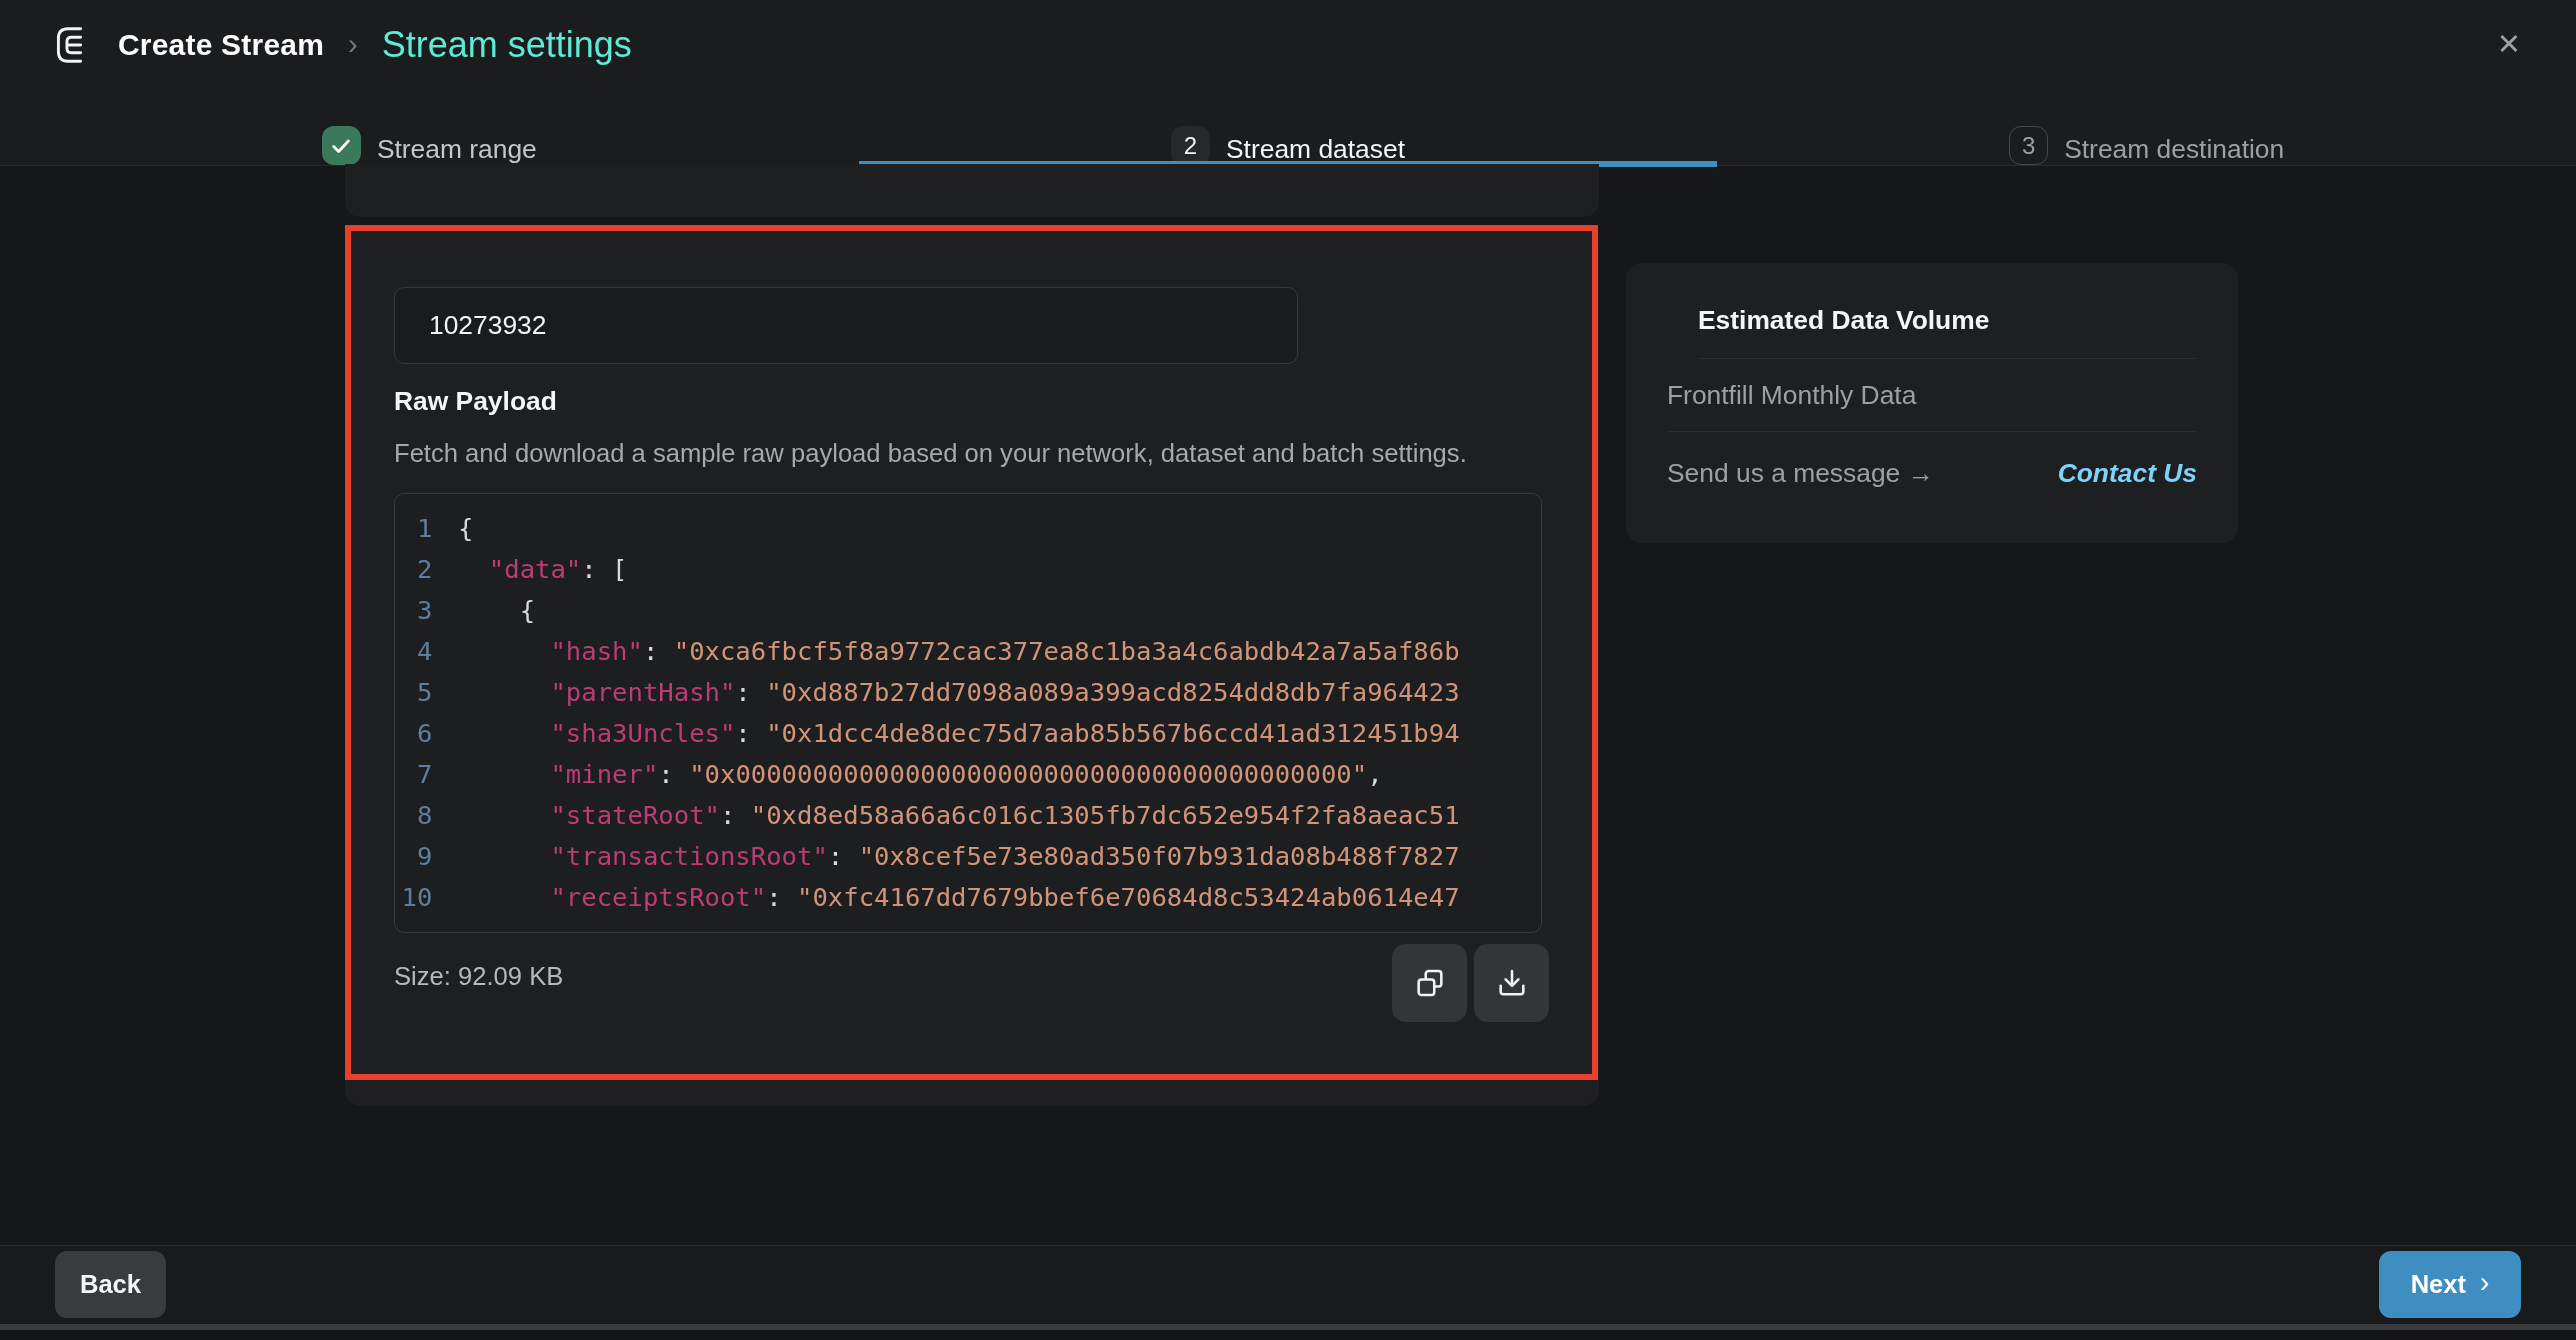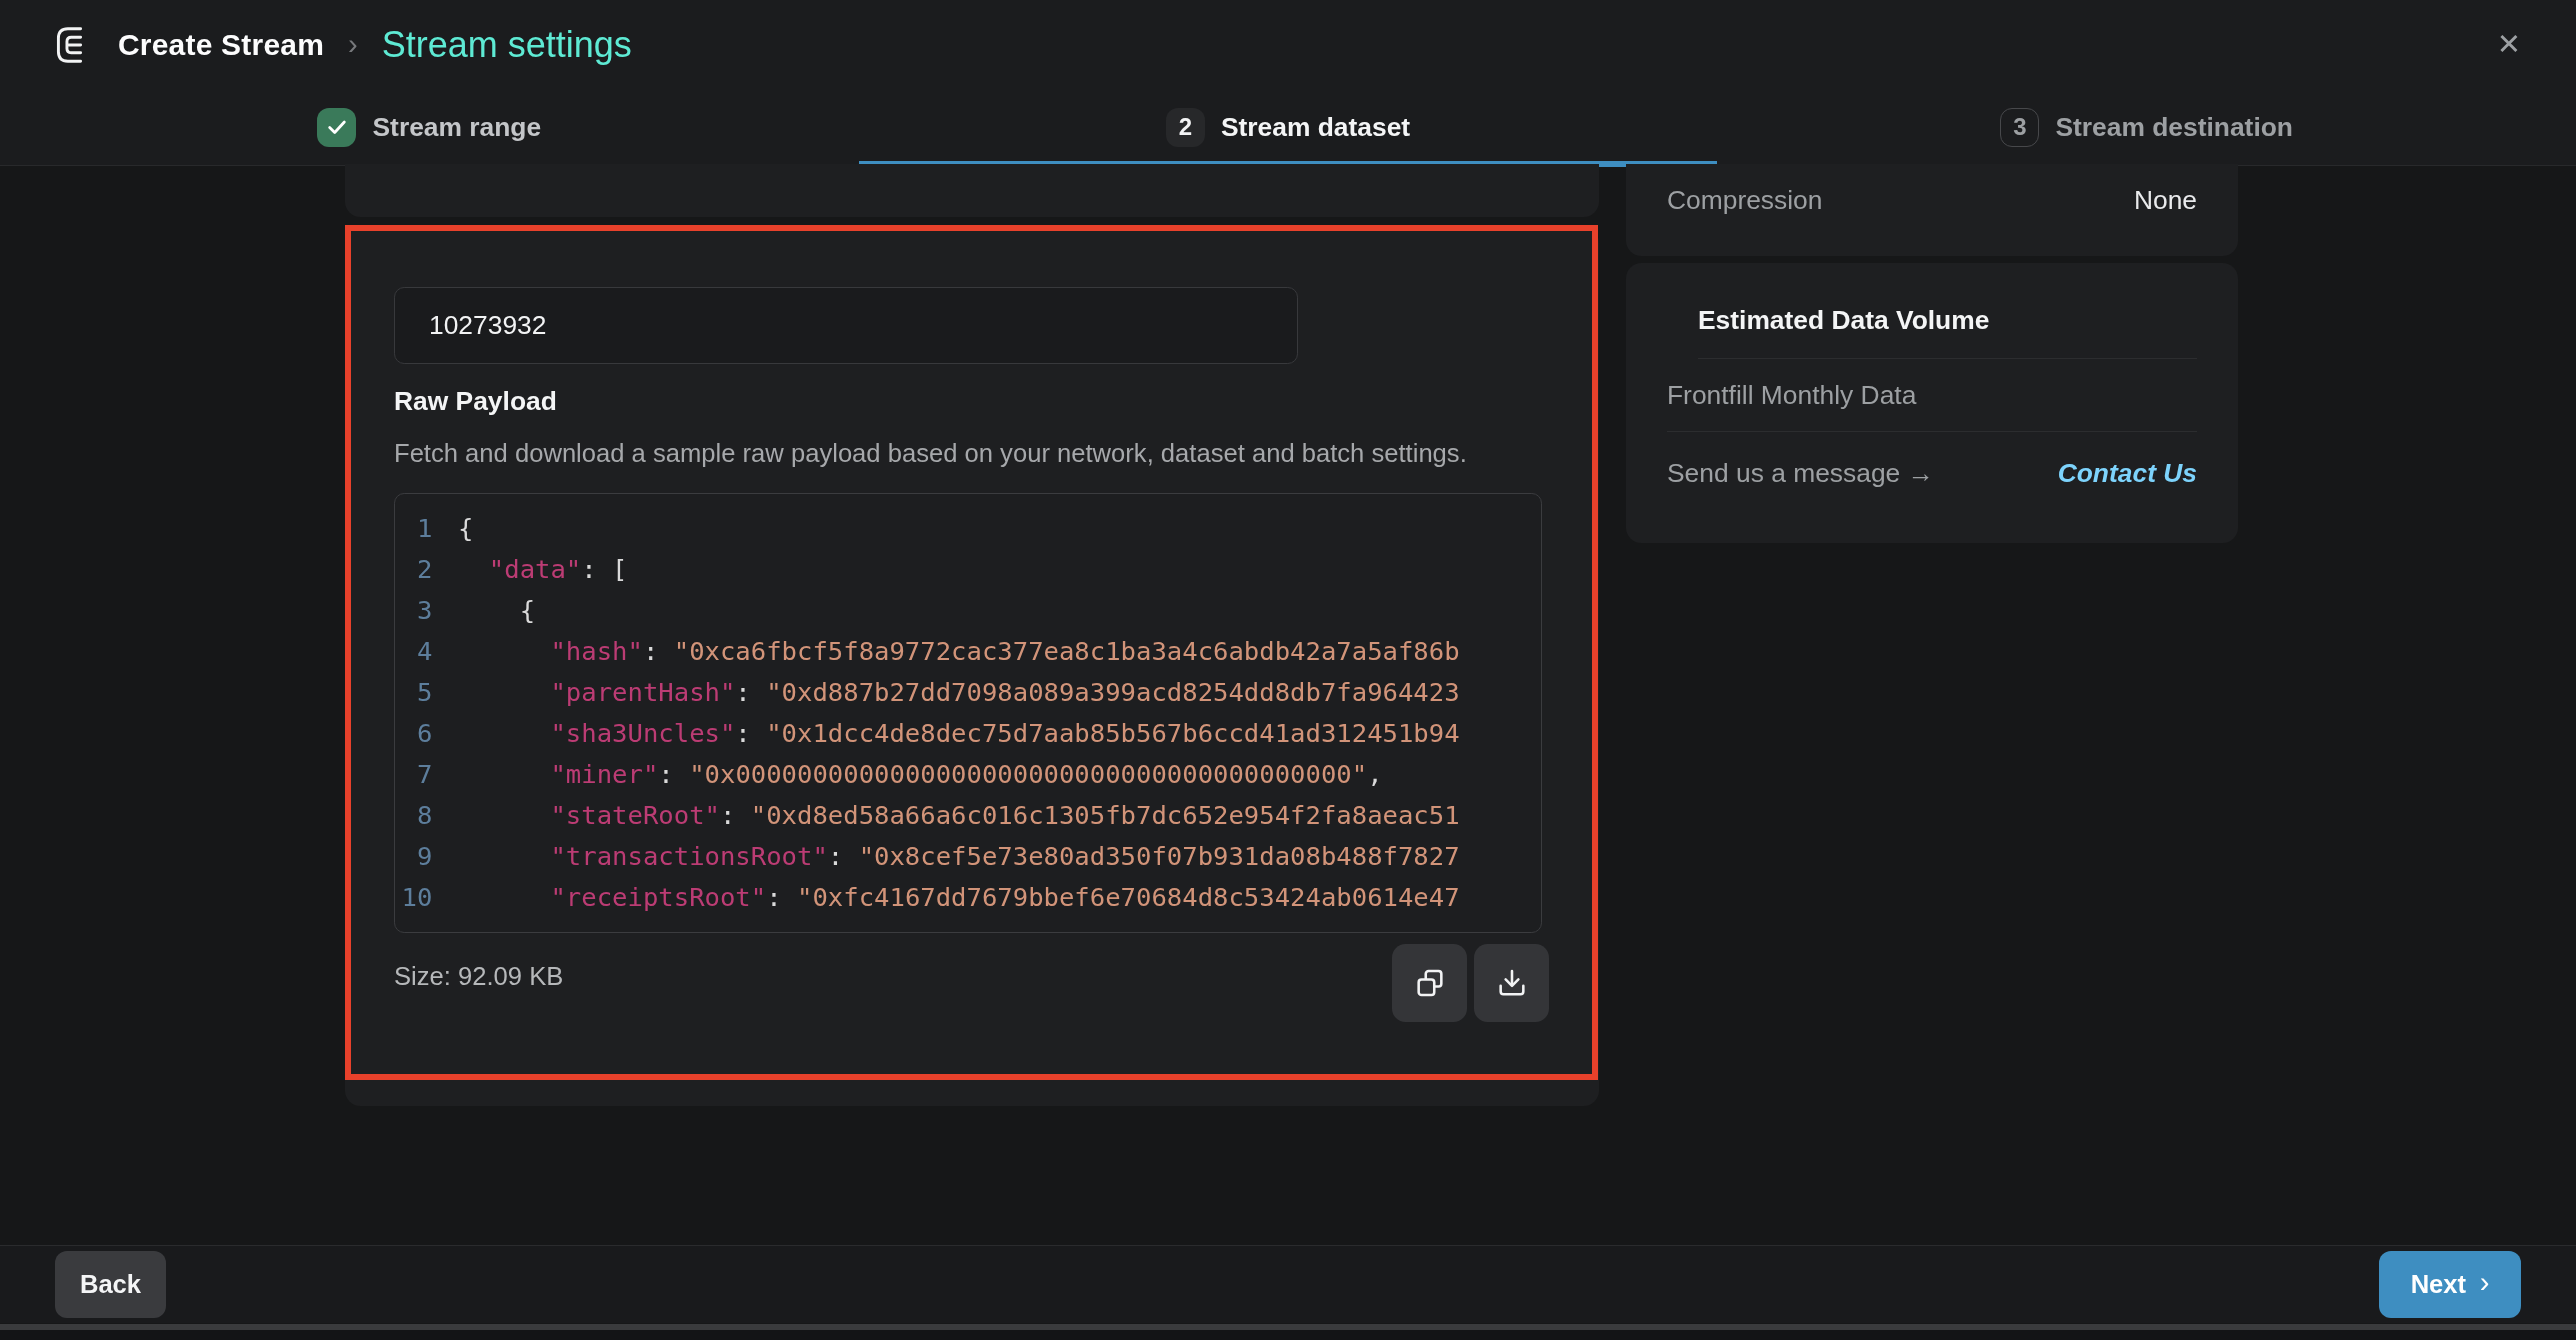--- a/index.html
+++ b/index.html
@@ -12,21 +12,21 @@
             background:#1b1c1e; display:flex; align-items:center; padding:0 55px; }
   .logo { width:41px; height:38px; margin-right:22px; }
   .app-title { font-size:30px; font-weight:bold; color:#fcfcfd; letter-spacing:0.2px; }
   .crumb-sep { font-size:29px; color:#77797c; margin:0 24px; }
   .page-title { font-size:36px; color:#5eead4; }
   .close-x { margin-left:auto; font-size:29px; color:#9da0a3; cursor:pointer; line-height:1; }
 
   
   .stepper { position:absolute; top:89px; left:0; width:2576px; height:77px;
              background:#1b1c1e; border-bottom:1.7px solid #28292b; display:flex; }
-  .step { flex:1 1 0; display:flex; align-items:center; justify-content:center; gap:16px;font-weight:bold; }
+  .step { flex:1 1 0; display:flex; align-items:flex-end; justify-content:center; gap:16px; }
   .badge { width:39px; height:39px; border-radius:12px; display:flex; align-items:center;
            justify-content:center; font-size:24px; flex:0 0 auto; }
   .badge.complete { background:#3a7a5a; }
   .badge.active   { background:#27282a; color:#f2f3f4; }
   .badge.upcoming { background:transparent; border:1.7px solid #47484b; color:#9da0a3; }
   .step-label { font-size:26.4px; }
   .step.complete .step-label { color:#c4c6c9; }
   .step.active   .step-label { color:#f4f5f6; }
   .step.upcoming .step-label { color:#9da0a3; }
   .indicator { position:absolute; bottom:-1.7px; left:859px; width:858px; height:6px;
@@ -179,26 +179,20 @@
         <path d="M12 3.5 V13" stroke="#f2f3f4" stroke-width="1.8" stroke-linecap="round"></path>
         <path d="M7.5 9.5 L12 14 L16.5 9.5" stroke="#f2f3f4" stroke-width="1.8" stroke-linecap="round" stroke-linejoin="round"></path>
         <path d="M4 14 V18 Q4 20 6 20 H18 Q20 20 20 18 V14" stroke="#f2f3f4" stroke-width="1.8" stroke-linecap="round"></path>
       </svg>
     </button>
   </div>
 
   <div class="annotation-rect" id="annotation-rect" style="border-color: rgb(232, 65, 43);"></div>
 
 
-  <div class="card side-card-a">
-    <div class="kv-row">
-      <span class="kv-label">Compression</span>
-      <span class="kv-value">None</span>
-    </div>
-  </div>
 
   <div class="card side-card-b">
     <div class="sb-row title-row">
       <span class="sb-title">Estimated Data Volume</span>
     </div>
     <div class="sb-row mid-row">
       <span class="sb-mid-label">Frontfill Monthly Data</span>
     </div>
     <div class="sb-row contact-row">
       <span class="sb-mid-label">Send us a message →</span>

